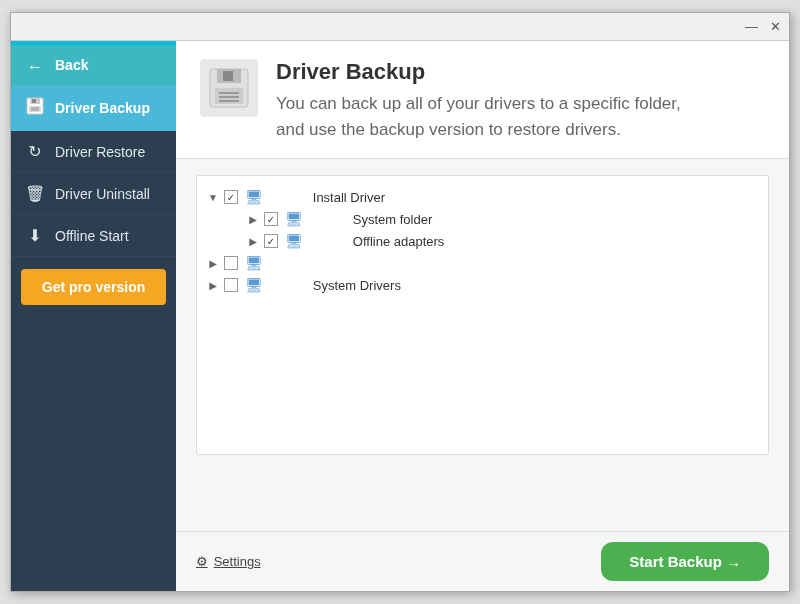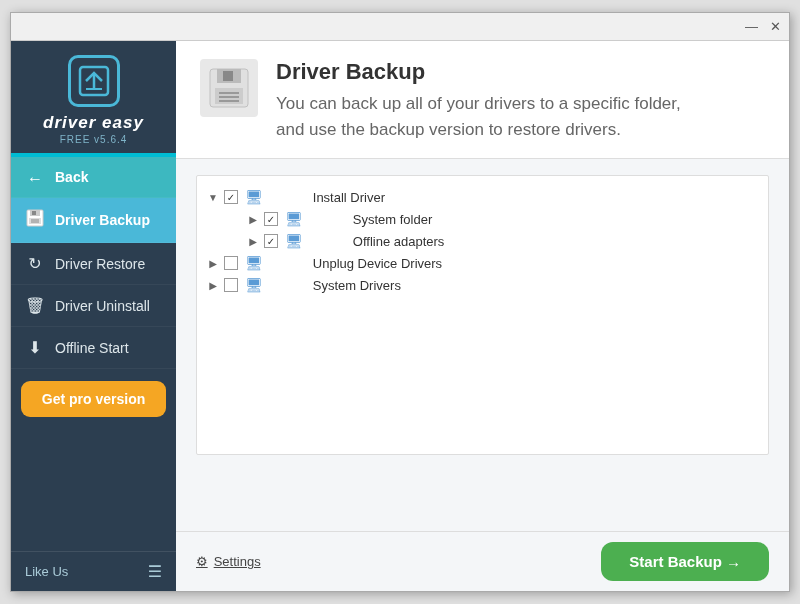--- a/index.html
+++ b/index.html
@@ -119,21 +119,21 @@
     }
     .pro-btn-wrap {
       padding: 12px 10px;
     }
     .pro-btn {
       background: #f5a623;
       color: #fff;
       font-size: 14px;
       font-weight: bold;
       border: none;
-      border-radius: 9px;
+      border-radius: 4px;
       padding: 10px 4px;
       width: 100%;
       cursor: pointer;
       text-align: center;
     }
     .sidebar-bottom {
       border-top: 1px solid rgba(255,255,255,0.1);
       display: flex;
       align-items: center;
       justify-content: space-between;
@@ -267,32 +267,20 @@
 <div class="window">
 
   <div class="titlebar">
     <span class="titlebar-btn">—</span>
     <span class="titlebar-btn">✕</span>
   </div>
 
   <div class="content-area">
 
     <div class="sidebar">
-      <div class="sidebar-logo">
-        <div class="logo-icon">
-          <svg width="32" height="32" viewBox="0 0 32 32">
-            <rect x="2" y="2" width="28" height="28" rx="3" fill="none" stroke="#4ab8d8" stroke-width="2.5"></rect>
-            <path d="M8 16 L16 8 L24 16" fill="none" stroke="#4ab8d8" stroke-width="2.5"></path>
-            <line x1="16" y1="8" x2="16" y2="24" stroke="#4ab8d8" stroke-width="2.5"></line>
-            <line x1="8" y1="24" x2="24" y2="24" stroke="#4ab8d8" stroke-width="2"></line>
-          </svg>
-        </div>
-        <div class="logo-text">driver easy</div>
-        <div class="logo-sub">FREE v5.6.4</div>
-      </div>
       <div class="cyan-bar"></div>
 
       <div class="sidebar-nav">
 
         <div class="sidebar-item active-back">
           <span class="sidebar-icon">←</span>
           <span>Back</span>
         </div>
 
         <div class="sidebar-item active-main">
@@ -322,24 +310,20 @@
         <div class="sidebar-item">
           <span class="sidebar-icon">⬇</span>
           <span>Offline Start</span>
         </div>
 
         <div class="pro-btn-wrap">
           <button class="pro-btn">Get pro version</button>
         </div>
       </div>
 
-      <div class="sidebar-bottom">
-        <span style="cursor:pointer;">Like Us</span>
-        <span style="cursor:pointer;font-size:16px;">☰</span>
-      </div>
     </div>
 
     <div class="main">
 
       <div class="main-header">
         <div class="header-icon">
           <svg width="44" height="44" viewBox="0 0 44 44">
             <rect x="3" y="3" width="38" height="38" rx="3" fill="#e0e0e0" stroke="#c0c0c0" stroke-width="1"></rect>
             <rect x="10" y="3" width="24" height="14" rx="0" fill="#bbb"></rect>
             <rect x="16" y="5" width="10" height="10" rx="0" fill="#888"></rect>
@@ -376,21 +360,20 @@
             <span class="tree-expand" style="margin-left:20px;">▶</span>
             <div class="tree-checkbox checked">✓</div>
             <span style="margin-left:4px; color:#5b9bd5; font-size:14px;">🖥</span>
             <span class="tree-label">Offline adapters</span>
           </div>
 
           <div class="tree-row indent1">
             <span class="tree-expand">▶</span>
             <div class="tree-checkbox"></div>
             <span style="margin-left:4px; color:#5b9bd5; font-size:14px;">🖥</span>
-            <span class="tree-label">Unplug Device Drivers</span>
           </div>
 
           <div class="tree-row indent1">
             <span class="tree-expand">▶</span>
             <div class="tree-checkbox"></div>
             <span style="margin-left:4px; color:#5b9bd5; font-size:14px;">🖥</span>
             <span class="tree-label">System Drivers</span>
           </div>
 
         </div>

